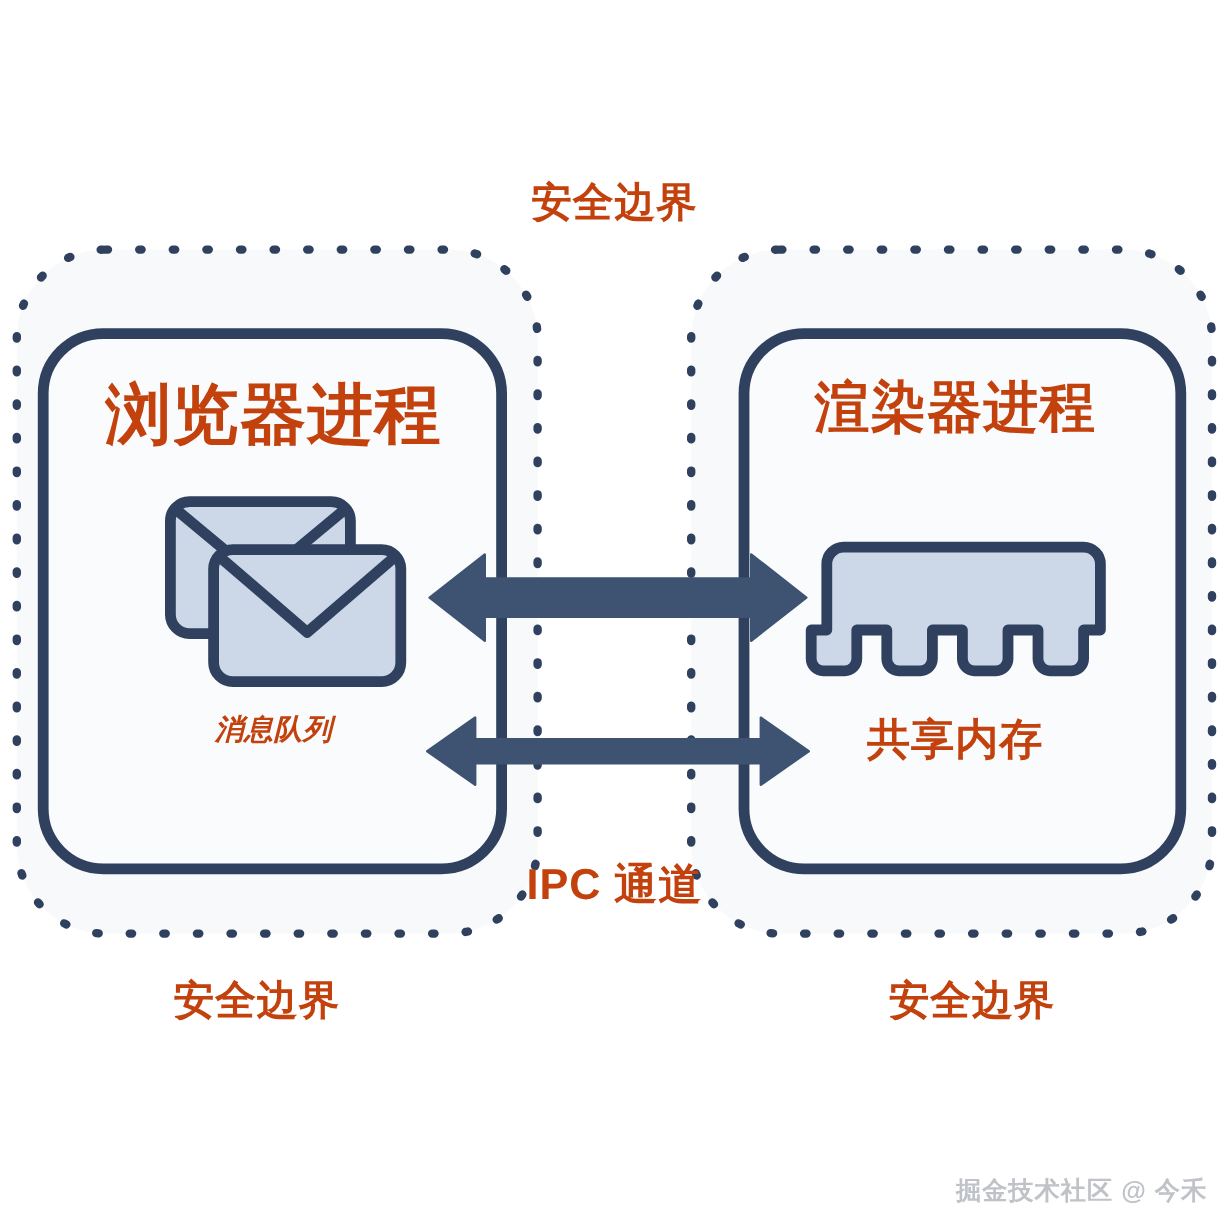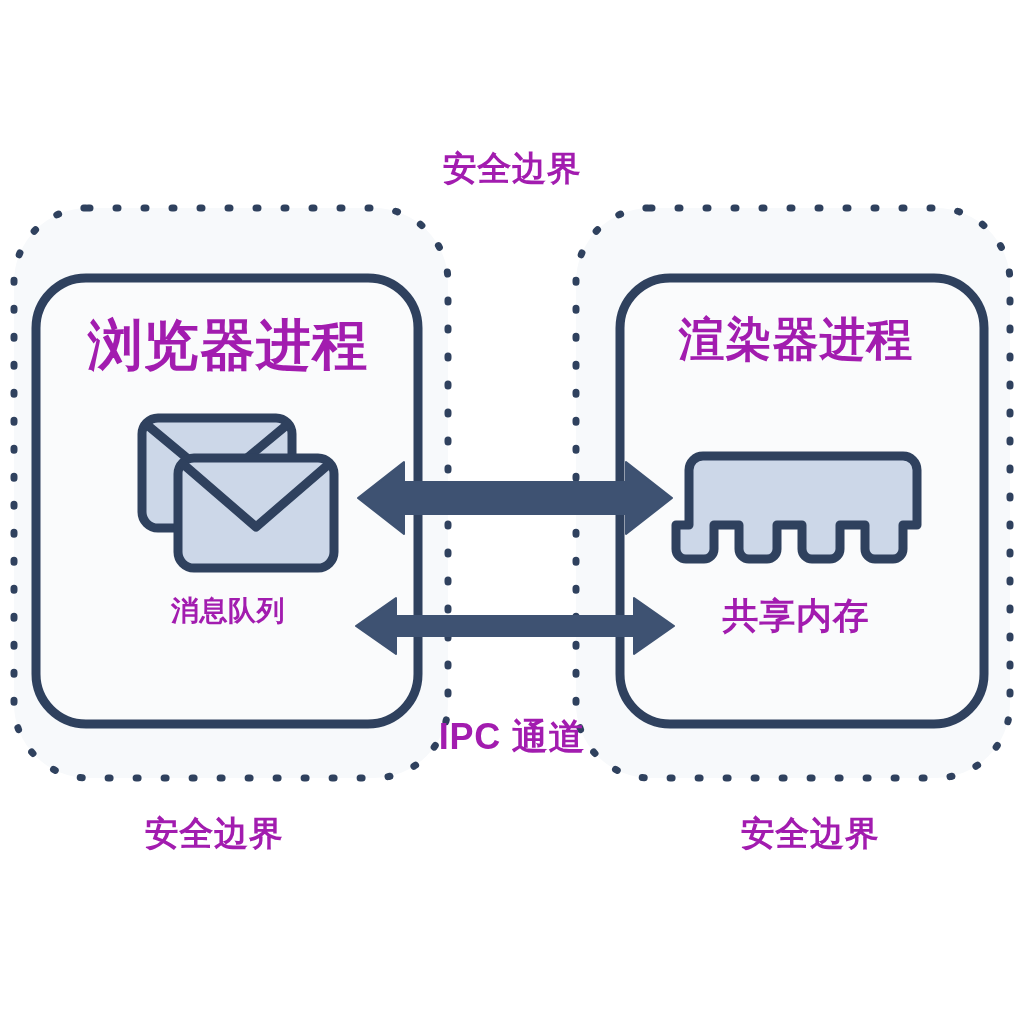--- a/index.html
+++ b/index.html
@@ -27,21 +27,21 @@
     position: absolute;
     left: 0;
     top: 0;
     width: 1024px;
     height: 1024px;
   }
 
   
   .txt {
     position: absolute;
-    color: #a21caf;
+    color: #c2410c;
     white-space: nowrap;
     font-weight: 700;
     letter-spacing: 0.02em;
   }
 
   #boundary-top-label {
     left: 0;
     top: 146;
     width: 1024px;
     text-align: center;
@@ -63,21 +63,22 @@
     width: 408px;
     text-align: center;
     font-size: 46px;
   }
 
   #sub-left {
     left: 24px;
     top: 592px;
     width: 408px;
     text-align: center;
-    font-size: 28px;
+    font-size: 24px;
+    font-style: italic;
   }
 
   #sub-right {
     left: 592px;
     top: 592px;
     width: 408px;
     text-align: center;
     font-size: 36px;
   }
 
@@ -218,14 +219,15 @@
   <div class="txt" id="sub-left">消息队列</div>
 
   <div class="txt" id="sub-right">共享内存</div>
 
   <div class="txt" id="ipc-label">IPC 通道</div>
 
   <div class="txt" id="boundary-bottom-left">安全边界</div>
 
   <div class="txt" id="boundary-bottom-right">安全边界</div>
 
+  <div id="watermark">掘金技术社区 @ 今禾</div>
 
 </div>
 
 </body></html>

